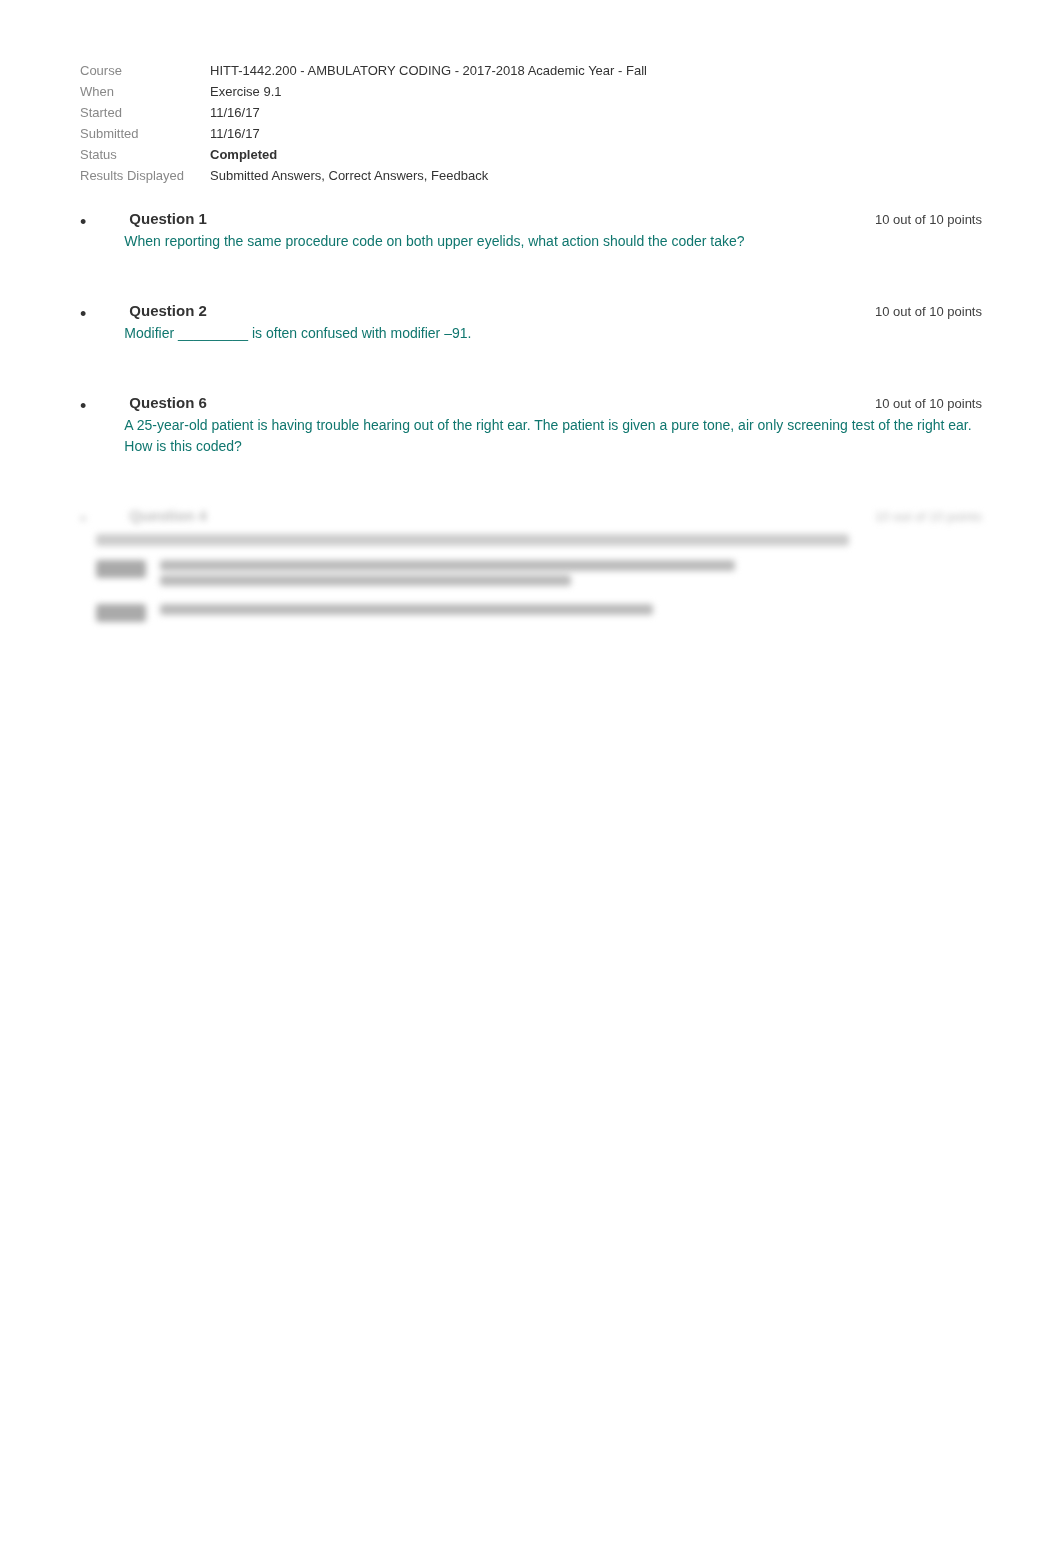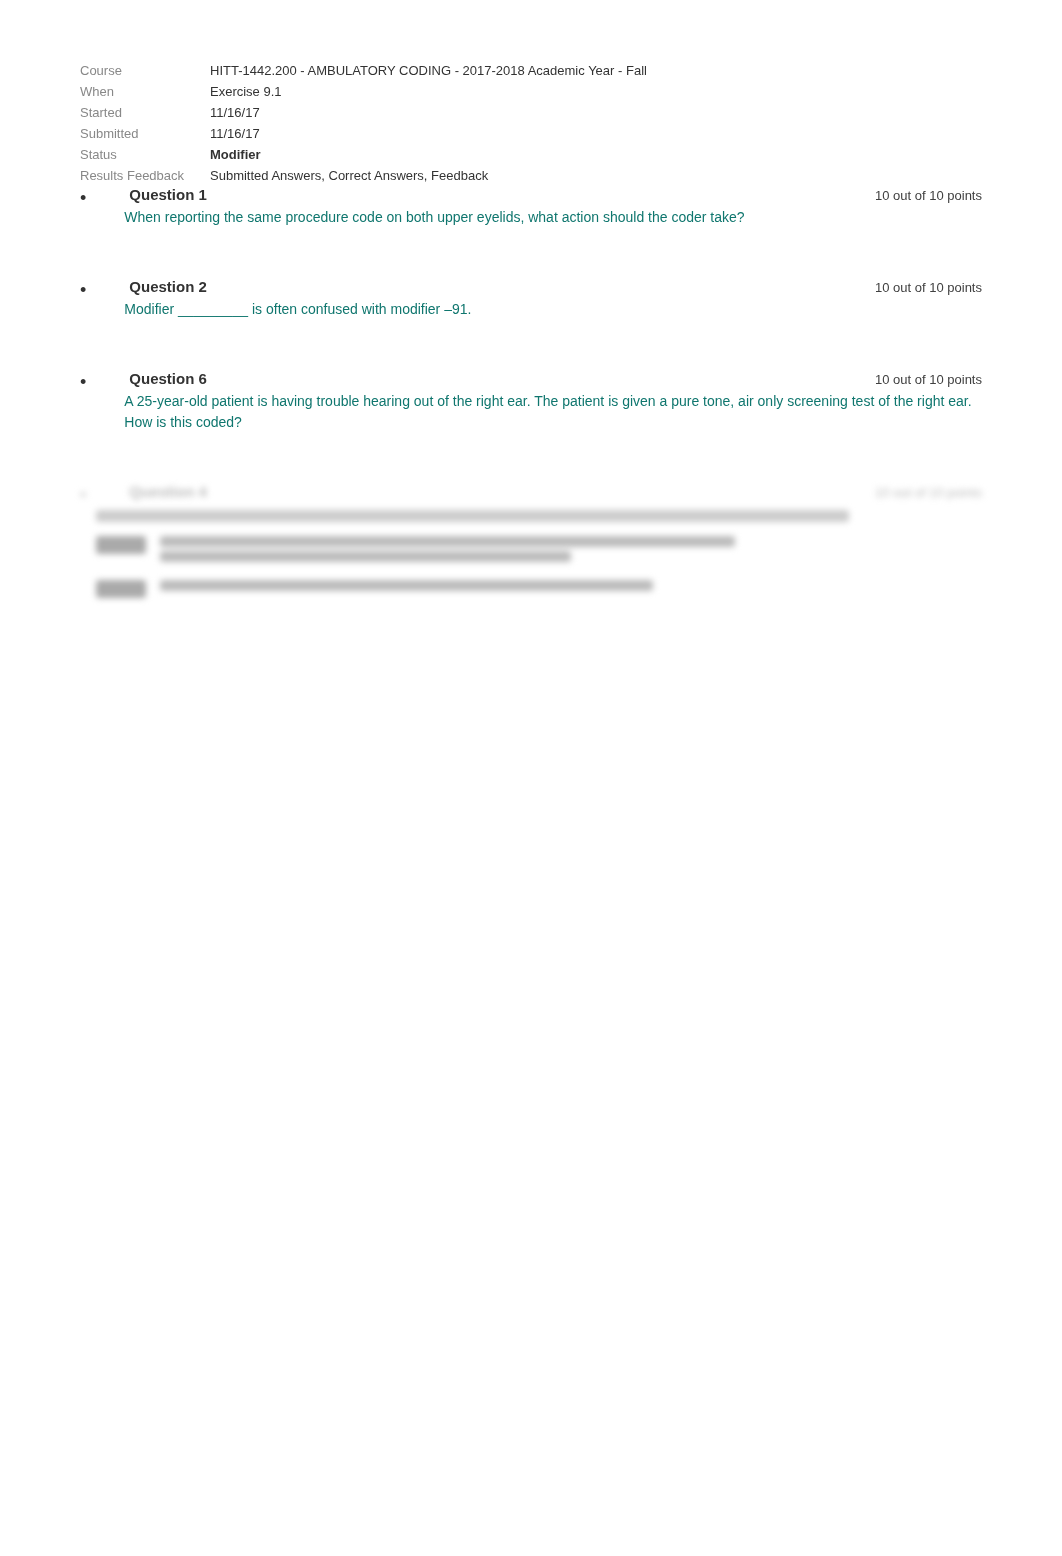--- a/index.html
+++ b/index.html
@@ -7,20 +7,21 @@
       font-family: Arial, Helvetica, sans-serif;
       font-size: 14px;
       color: #333;
       background: #fff;
       width: 1062px;
       min-height: 1556px;
       padding: 60px 80px;
     }
 
     .info-table {
+      margin-bottom: 24px;
       border-collapse: collapse;
     }
     .info-table td {
       padding: 3px 16px 3px 0;
       vertical-align: top;
     }
     .info-table .label-col {
       color: #888;
       font-size: 13px;
       white-space: nowrap;
@@ -139,24 +140,24 @@
   <tr>
     <td class="label-col">Started</td>
     <td class="value-col">11/16/17</td>
   </tr>
   <tr>
     <td class="label-col">Submitted</td>
     <td class="value-col">11/16/17</td>
   </tr>
   <tr>
     <td class="label-col">Status</td>
-    <td class="value-col bold">Modifier</td>
-  </tr>
-  <tr>
-    <td class="label-col">Results Feedback</td>
+    <td class="value-col bold">Completed</td>
+  </tr>
+  <tr>
+    <td class="label-col">Results Displayed</td>
     <td class="value-col">Submitted Answers, Correct Answers, Feedback</td>
   </tr>
 </tbody>
   </table>
 
 <div class="question-section">
   <div class="question-row">
     <span class="bullet">•</span>
     <div class="question-content">
       <div class="question-top-row">

